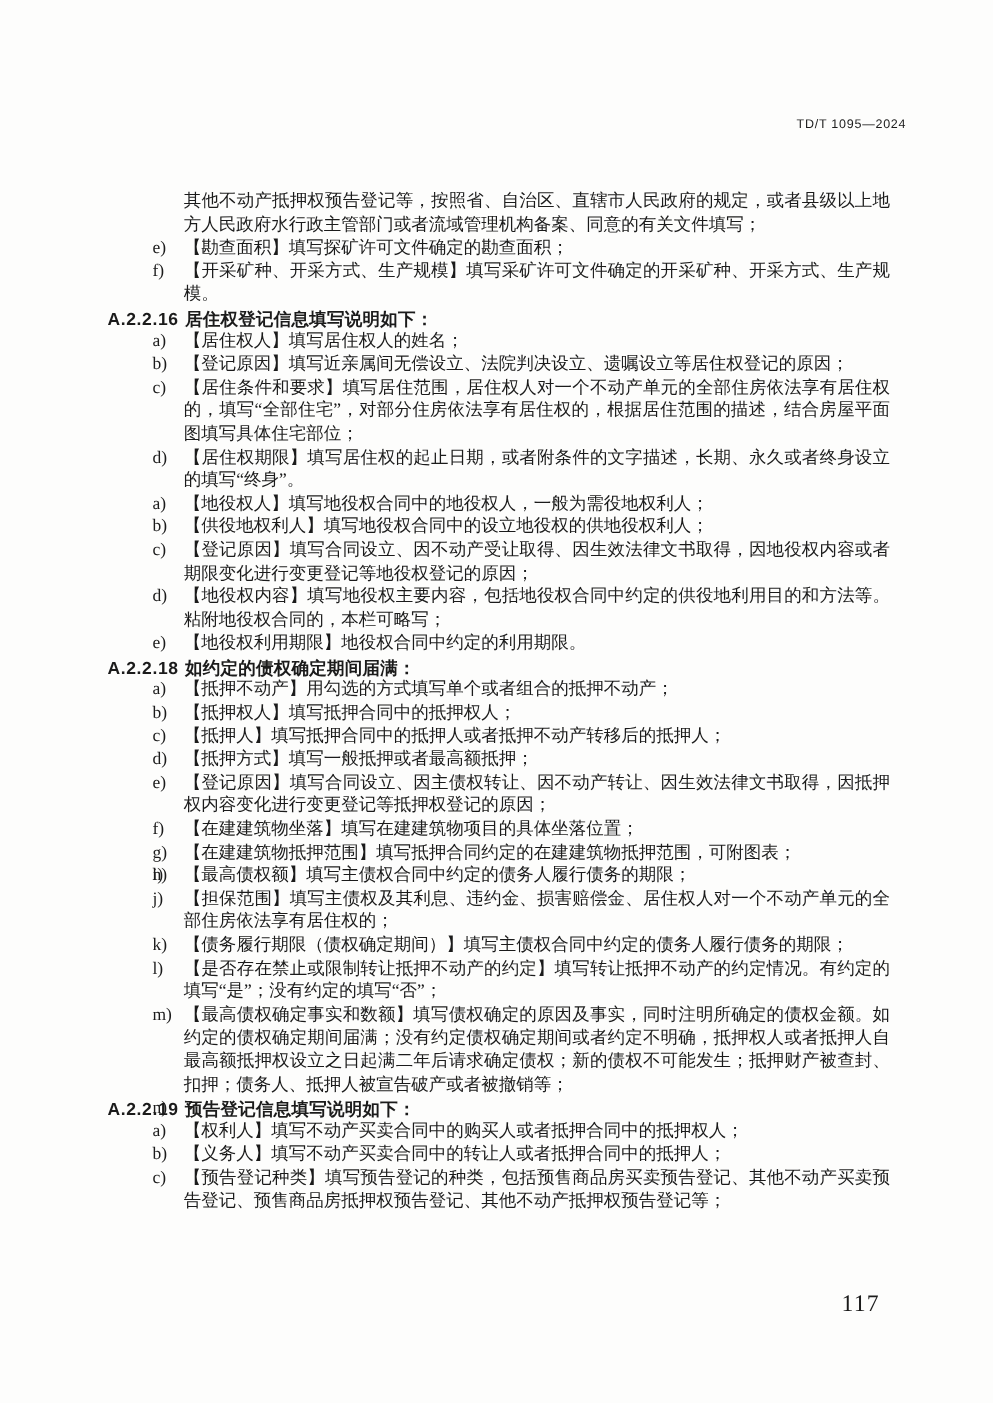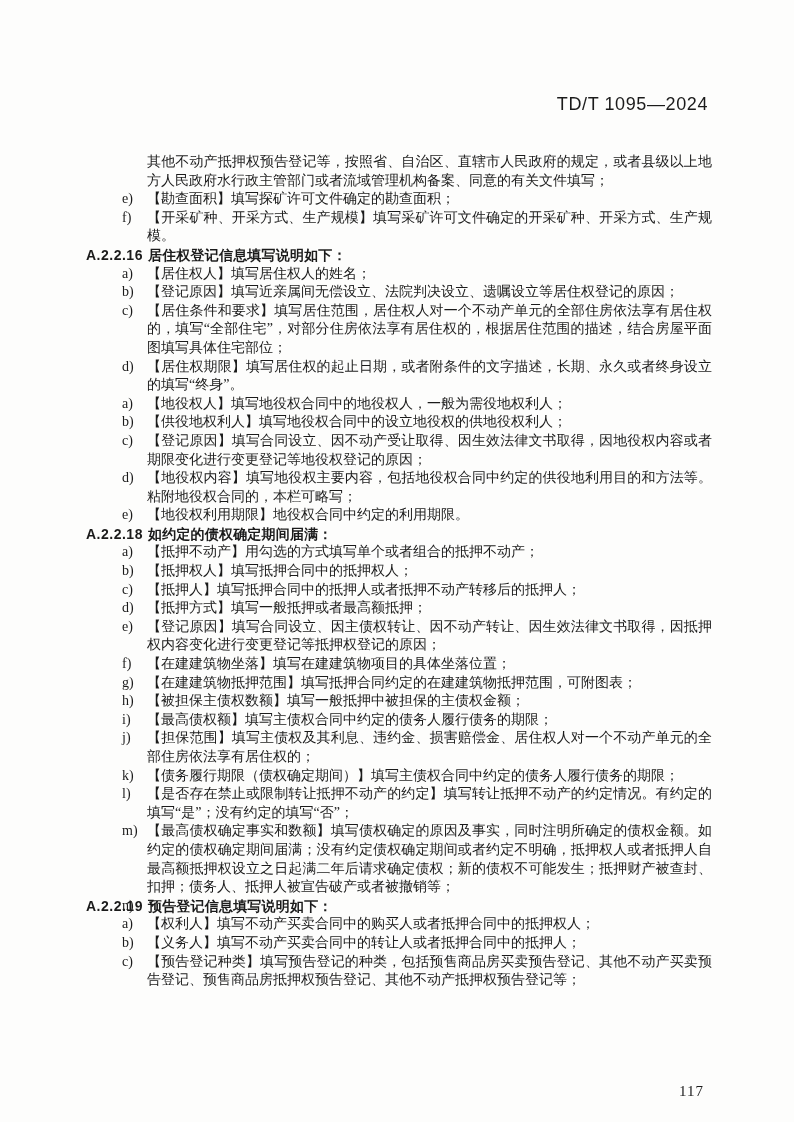--- a/index.html
+++ b/index.html
@@ -7,23 +7,23 @@
   body {
     position:relative;
     background:#fdfdfc;
     color:#1b1b1b;
     font-family:"Liberation Serif", serif;
     overflow:hidden;
   }
   .running-header {
     position:absolute;
     top:94px;
-    right:86px;
+    right:69px;
     font-family:"Liberation Sans", sans-serif;
-    font-size:18px;
+    font-size:10px;
     letter-spacing:0.6px;
     white-space:nowrap;
     text-align:right;
   }
   .content {
     position:absolute;
     left:86px;
     top:153px;
     width:626px;
     font-size:14px;
@@ -46,23 +46,23 @@
     font-family:"Liberation Sans", sans-serif;
     font-weight:600;
     letter-spacing:0.2px;
   }
   .section-number {
     margin-right:5px;
     letter-spacing:0.5px;
   }
   .page-number {
     position:absolute;
-    top:1083px;
+    top:1033px;
     right:90px;
-    font-size:15px;
+    font-size:19px;
     letter-spacing:1px;
     margin-left:24px;
   }
 </style>
 </head>
 <body>
 
 <div class="running-header">TD/T 1095—2024</div>
 
 <main class="content">
@@ -88,21 +88,21 @@
       </section>
       <section class="doc-section">
         <div class="section-heading"><span class="section-number">A.2.2.18</span><span class="section-title">如约定的债权确定期间届满：</span></div>
         <div class="item"><span class="item-label">a)</span><span class="item-text">【抵押不动产】用勾选的方式填写单个或者组合的抵押不动产；</span></div>
         <div class="item"><span class="item-label">b)</span><span class="item-text">【抵押权人】填写抵押合同中的抵押权人；</span></div>
         <div class="item"><span class="item-label">c)</span><span class="item-text">【抵押人】填写抵押合同中的抵押人或者抵押不动产转移后的抵押人；</span></div>
         <div class="item"><span class="item-label">d)</span><span class="item-text">【抵押方式】填写一般抵押或者最高额抵押；</span></div>
         <div class="item"><span class="item-label">e)</span><span class="item-text">【登记原因】填写合同设立、因主债权转让、因不动产转让、因生效法律文书取得，因抵押权内容变化进行变更登记等抵押权登记的原因；</span></div>
         <div class="item"><span class="item-label">f)</span><span class="item-text">【在建建筑物坐落】填写在建建筑物项目的具体坐落位置；</span></div>
         <div class="item"><span class="item-label">g)</span><span class="item-text">【在建建筑物抵押范围】填写抵押合同约定的在建建筑物抵押范围，可附图表；</span></div>
-        <div class="item"><span class="item-label">h)</span><span class="item-text">【被担保主债权数额】填写一般抵押中被担保的主债权金额；</span></div>
+        <div class="item"><span class="item-label">h)</span></div>
         <div class="item"><span class="item-label">i)</span><span class="item-text">【最高债权额】填写主债权合同中约定的债务人履行债务的期限；</span></div>
         <div class="item"><span class="item-label">j)</span><span class="item-text">【担保范围】填写主债权及其利息、违约金、损害赔偿金、居住权人对一个不动产单元的全部住房依法享有居住权的；</span></div>
         <div class="item"><span class="item-label">k)</span><span class="item-text">【债务履行期限（债权确定期间）】填写主债权合同中约定的债务人履行债务的期限；</span></div>
         <div class="item"><span class="item-label">l)</span><span class="item-text">【是否存在禁止或限制转让抵押不动产的约定】填写转让抵押不动产的约定情况。有约定的填写“是”；没有约定的填写“否”；</span></div>
         <div class="item"><span class="item-label">m)</span><span class="item-text">【最高债权确定事实和数额】填写债权确定的原因及事实，同时注明所确定的债权金额。如约定的债权确定期间届满；没有约定债权确定期间或者约定不明确，抵押权人或者抵押人自最高额抵押权设立之日起满二年后请求确定债权；新的债权不可能发生；抵押财产被查封、扣押；债务人、抵押人被宣告破产或者被撤销等；</span></div>
         <div class="item"><span class="item-label">n)</span></div>
       </section>
       <section class="doc-section">
         <div class="section-heading"><span class="section-number">A.2.2.19</span><span class="section-title">预告登记信息填写说明如下：</span></div>
         <div class="item"><span class="item-label">a)</span><span class="item-text">【权利人】填写不动产买卖合同中的购买人或者抵押合同中的抵押权人；</span></div>

